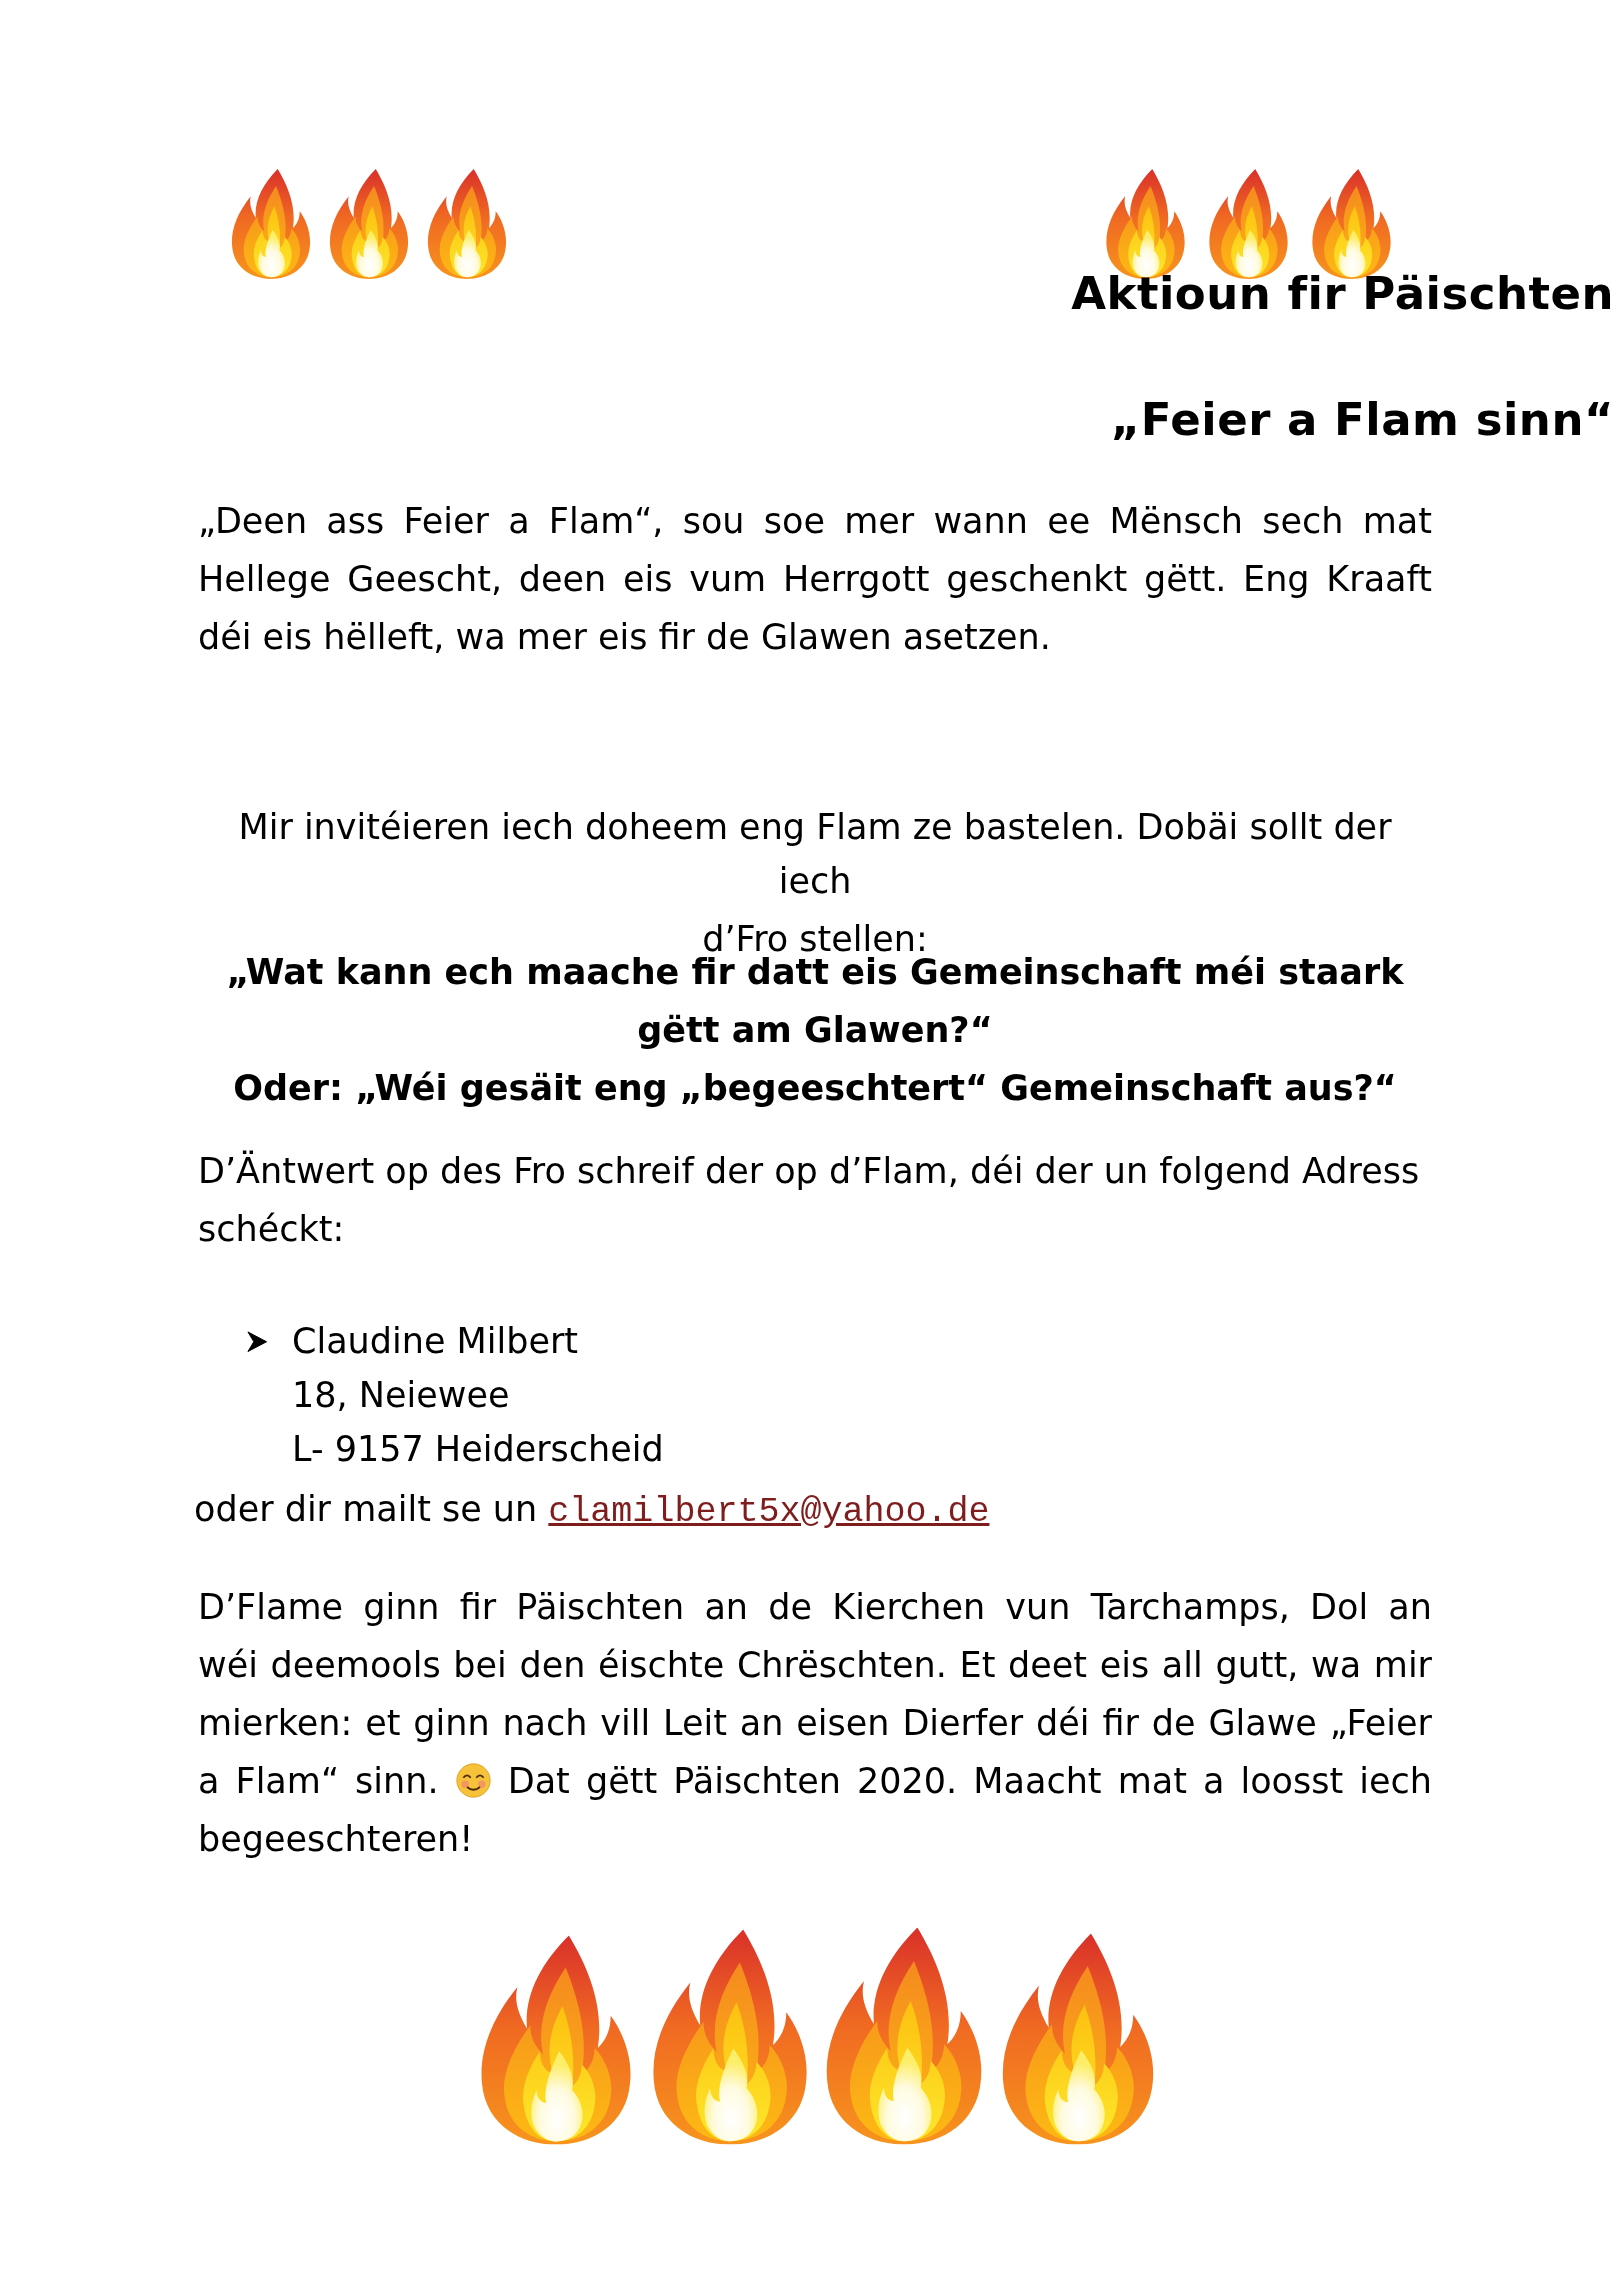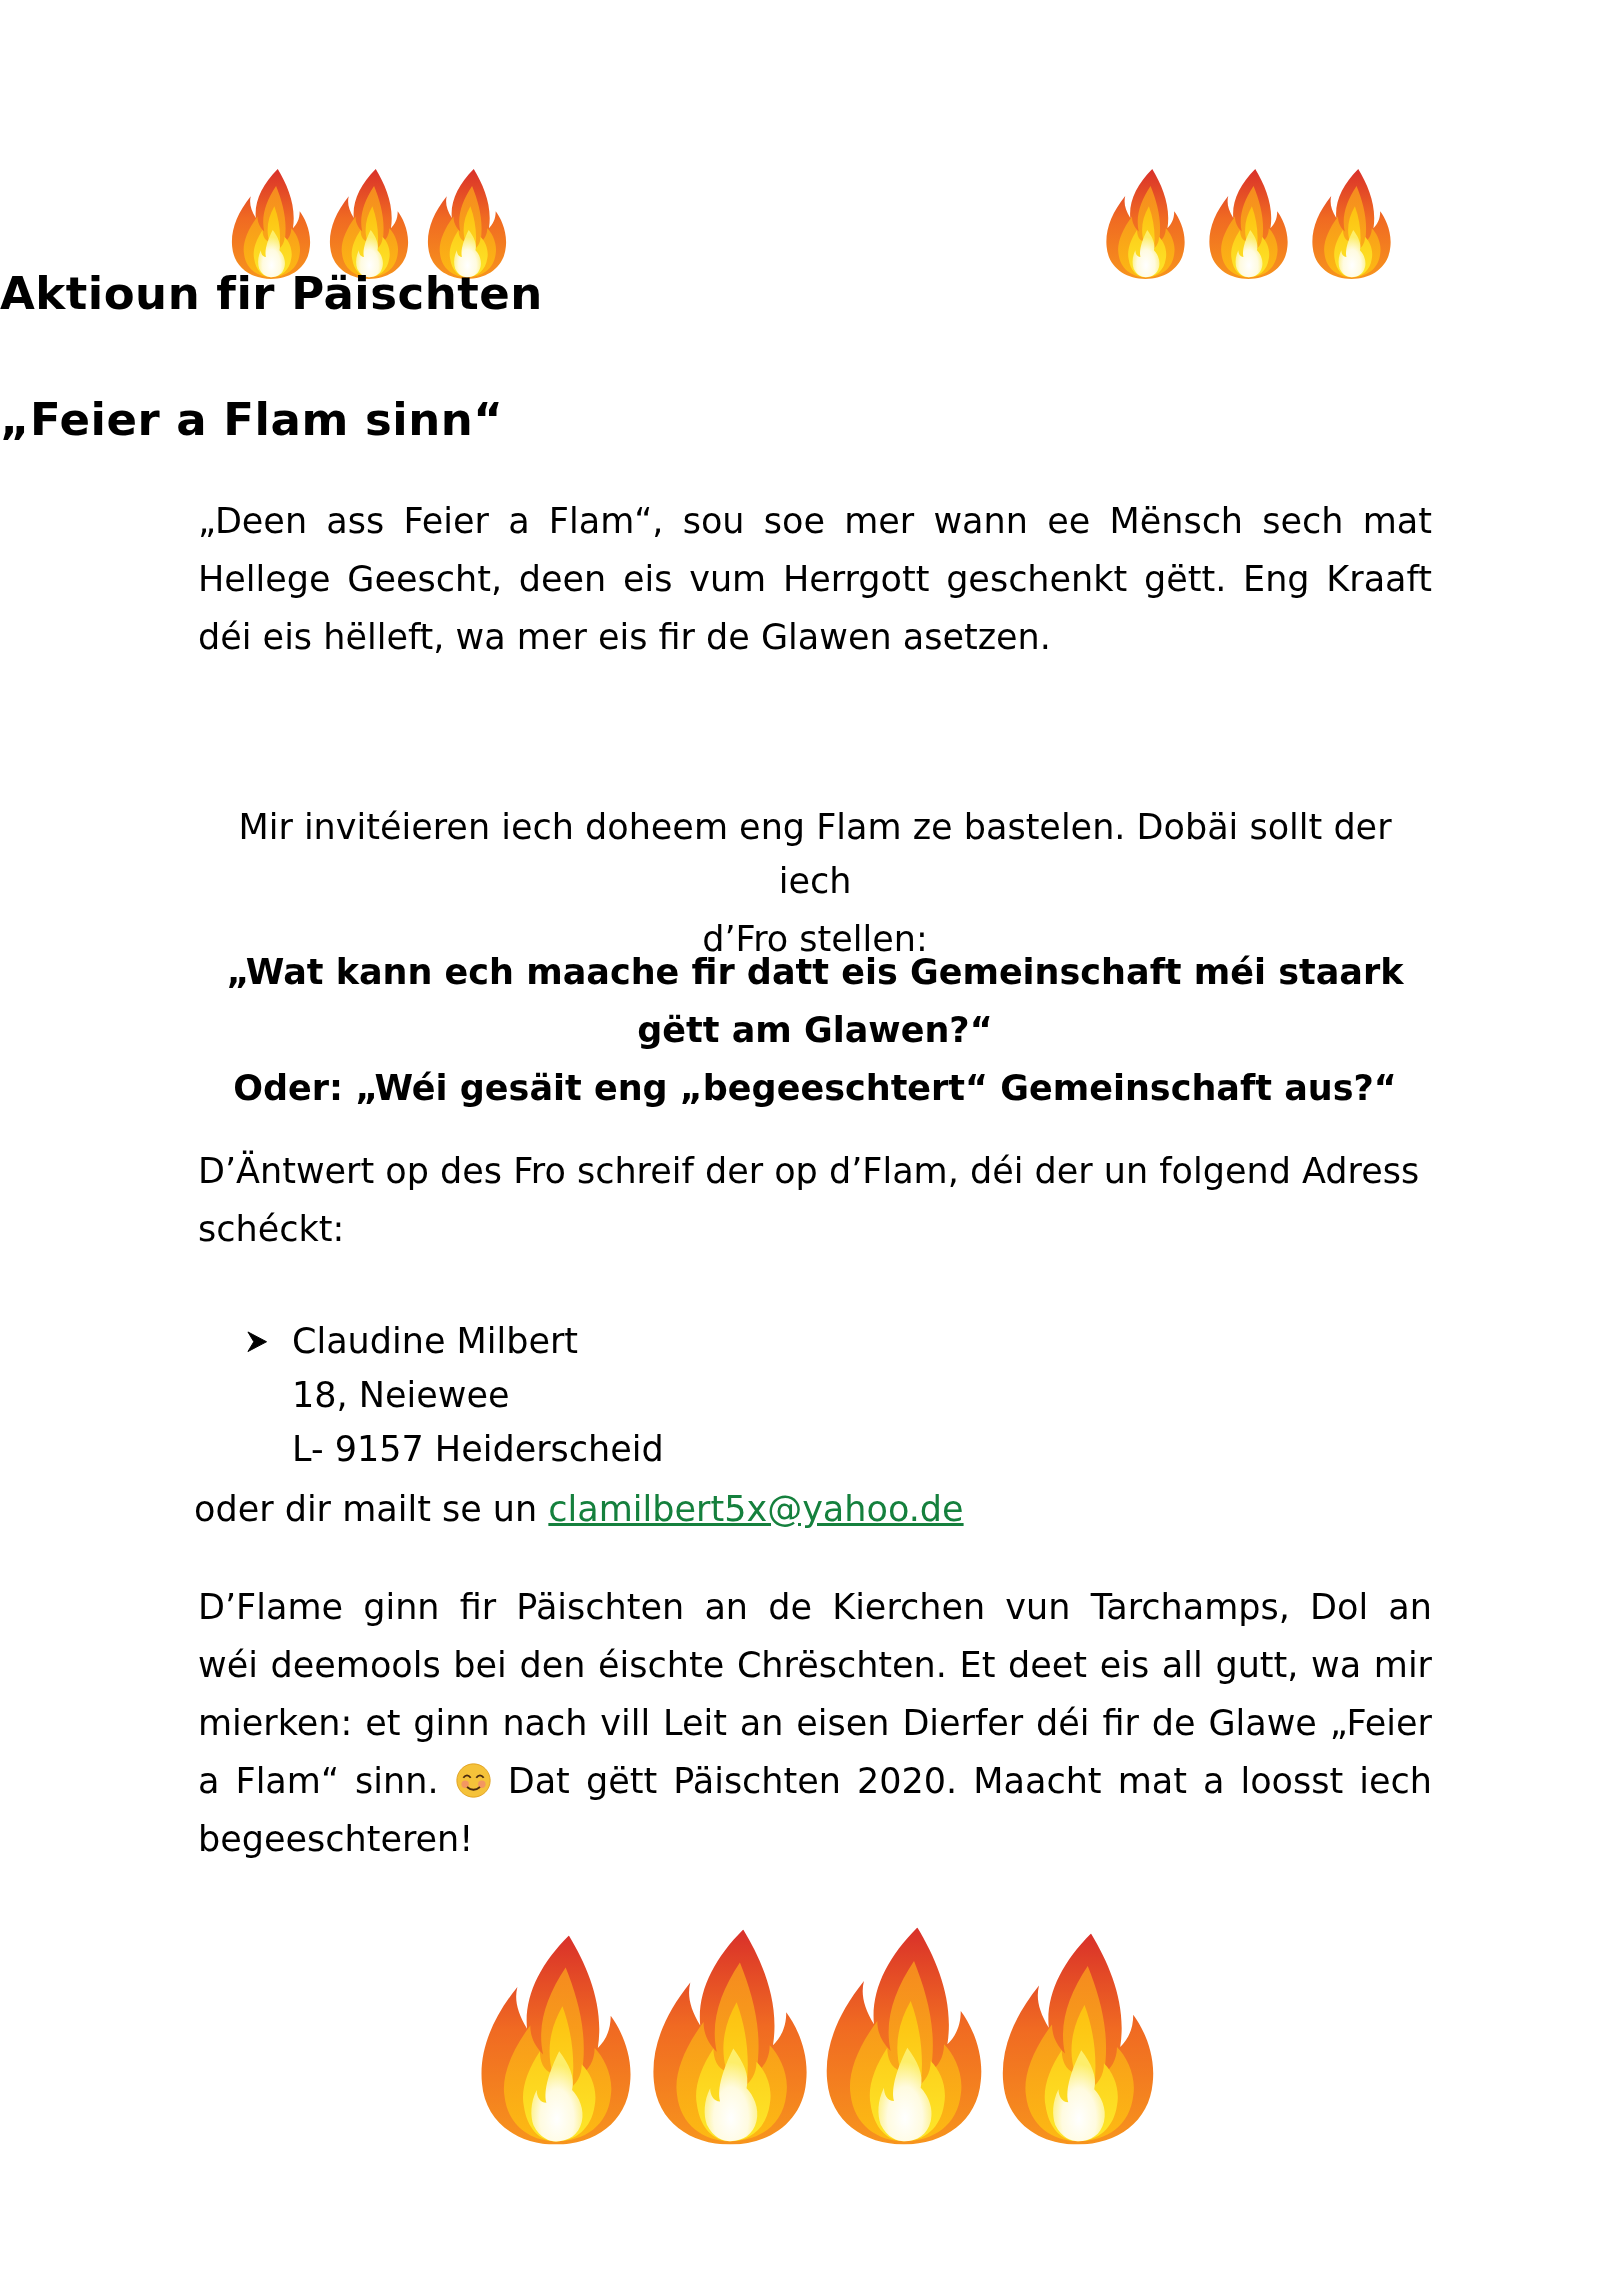--- a/index.html
+++ b/index.html
@@ -3,39 +3,39 @@
   <meta charset="utf-8">
   <style>
     html, body { margin: 0; padding: 0; background: #ffffff; }
     body { width: 1621px; height: 2293px; position: relative; overflow: hidden;
            font-family: "DejaVu Sans", sans-serif; color: #000; }
     .page { position: absolute; left: 0; top: 0; width: 1621px; height: 2293px; }
 
     .flame-group { position: absolute; display: flex; align-items: flex-end; }
     .flame { display: block; }
 
-    .title { position: absolute; left: 0; width: 1614px; text-align: left;
+    .title { position: absolute; left: 0; width: 1614px; text-align: right;
              font-weight: bold; font-size: 45px; letter-spacing: 0.5px; }
     .title-main { top: 267px; }
     .title-sub  { top: 364px; margin-top: 29px; }
 
     .body { position: absolute; left: 194px; width: 1242px; font-size: 35px; line-height: 54px; }
     .justify-last { text-align: justify; text-align-last: justify; }
     p { margin: 4px; }
 
     .para1 { top: 490px; }
     .para2 { top: 796px; text-align: center; }
     .quote { position: absolute; left: 194px; width: 1242px; top: 941px; text-align: center;
              font-weight: bold; font-size: 35px; line-height: 54px; }
     .para3 { top: 1140px; }
     .address { position: absolute; left: 245px; top: 1314px; font-size: 35px; line-height: 54px; }
     .address .line { display: block; padding-left: 47px; }
     .address .bullet { position: absolute; left: 0; top: 0; font-size: 29px; line-height: 54px; }
     .mail-line { top: 1482px; }
-    .mail-link { color: #15803d; text-decoration: underline; }
+    .mail-link { color: #7f1d1d; text-decoration: underline; font-family: Liberation Mono, monospace; }
     .para4 { top: 1576px; }
     .smiley { display: inline-block; width: 37px; height: 37px; vertical-align: -5.9px; }
   </style>
 </head>
 <body>
 
 <svg width="0" height="0" style="position:absolute">
   <defs>
     <linearGradient id="fg1" x1="0" y1="0" x2="0" y2="1">
       <stop offset="0" stop-color="#d9302a"></stop>

